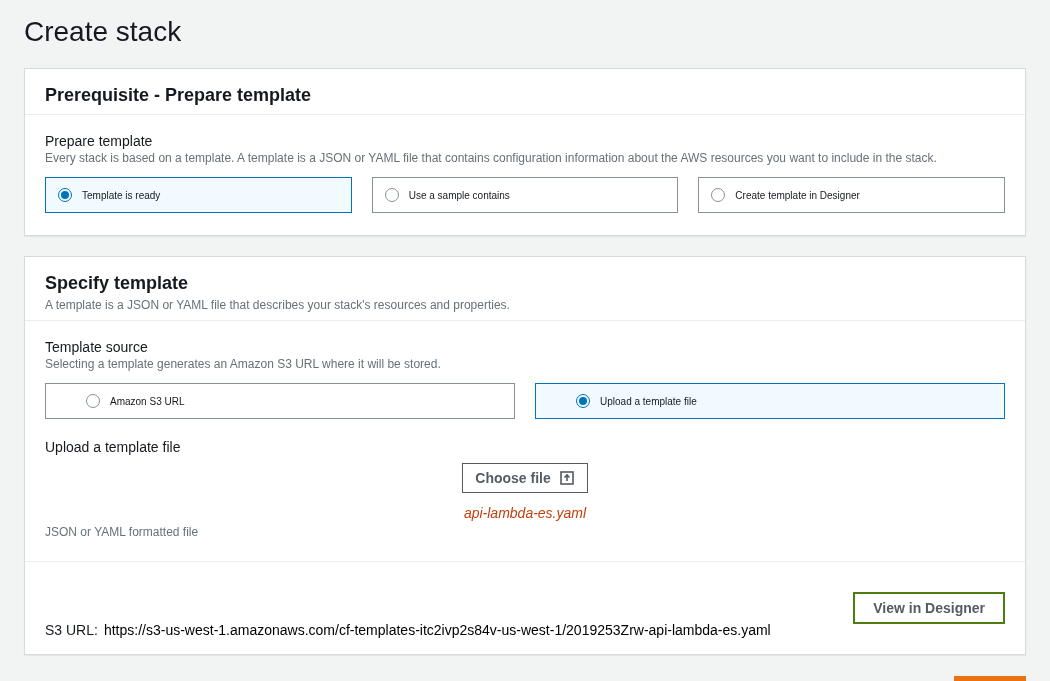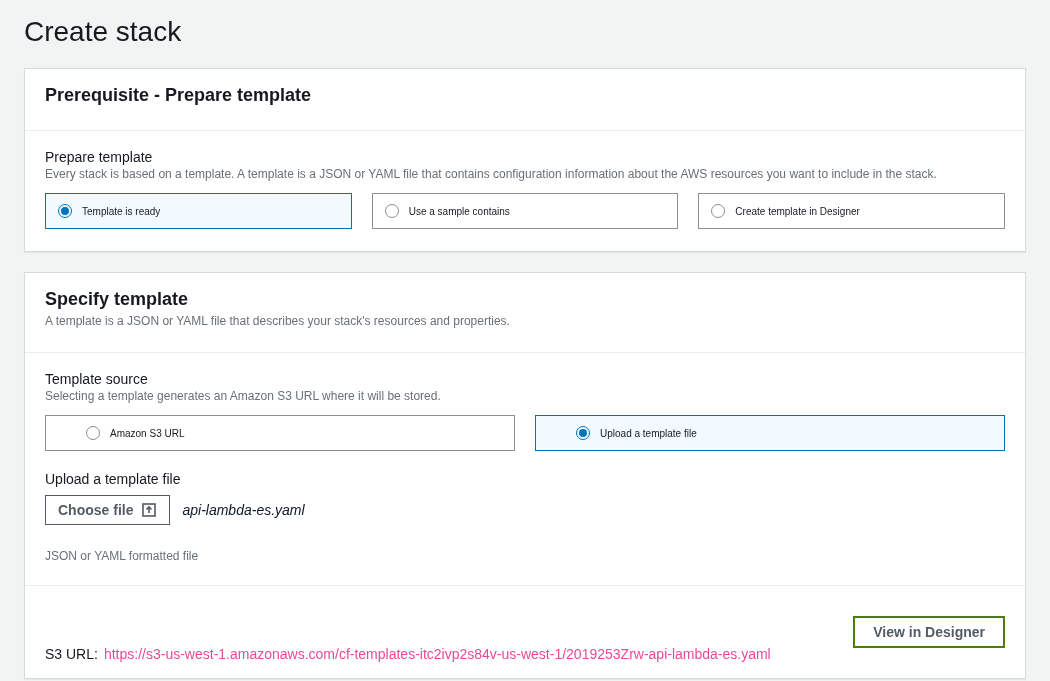--- a/index.html
+++ b/index.html
@@ -16,21 +16,21 @@
     margin: 4px 0 20px 0;
     color: #16191f;
   }
   .panel {
     background: #fff;
     border: 1px solid #d5dbdb;
     margin-bottom: 20px;
     box-shadow: 0 1px 1px rgba(0,0,0,0.05);
   }
   .panel-header {
-    padding: 16px 20px 24px 20px;
+    padding: 16px 20px 8px 20px;
     border-bottom: 1px solid #eaeded;
   }
   .panel-header h2 {
     font-size: 18px;
     font-weight: 700;
     margin: 0;
     color: #16191f;
   }
   .panel-sub {
     font-size: 12px;
@@ -94,39 +94,40 @@
     font-size: 10px;
     color: #16191f;
   }
   .upload-section {
     margin-top: 20px;
   }
   .file-row {
     display: flex;
     align-items: center;
     gap: 12px;
-    margin-bottom: 24px;
+    margin-bottom: 4px;
+    flex-direction: column;
   }
   .choose-btn {
     border: 1px solid #545b64;
     background: #fff;
     padding: 6px 12px;
     font-size: 14px;
     font-weight: 700;
     color: #545b64;
     cursor: pointer;
     display: inline-flex;
     align-items: center;
     gap: 8px;
   }
   .choose-btn svg { width: 16px; height: 16px; }
   .filename {
     font-style: italic;
     font-size: 14px;
-    color: #0f172a;
+    color: #c2410c;
   }
   .file-hint {
     font-size: 12px;
     color: #687078;
   }
   .footer-row {
     border-top: 1px solid #eaeded;
     padding: 16px 20px;
     display: flex;
     align-items: center;
@@ -136,21 +137,21 @@
     font-size: 14px;
     color: #16191f;
     display: flex;
     gap: 6px;
     align-items: baseline;
     flex: 1;
     min-width: 0;
   }
   .s3-label { font-weight: 400; white-space: nowrap; }
   .s3-url {
-    color: #ec4899;
+    color: #000000;
     word-break: break-all;
     margin-top: 44px;
   }
   .designer-btn {
     border: 2px solid #4d7c0f;
     background: #fff;
     padding: 6px 18px;
     font-size: 14px;
     font-weight: 700;
     color: #545b64;

